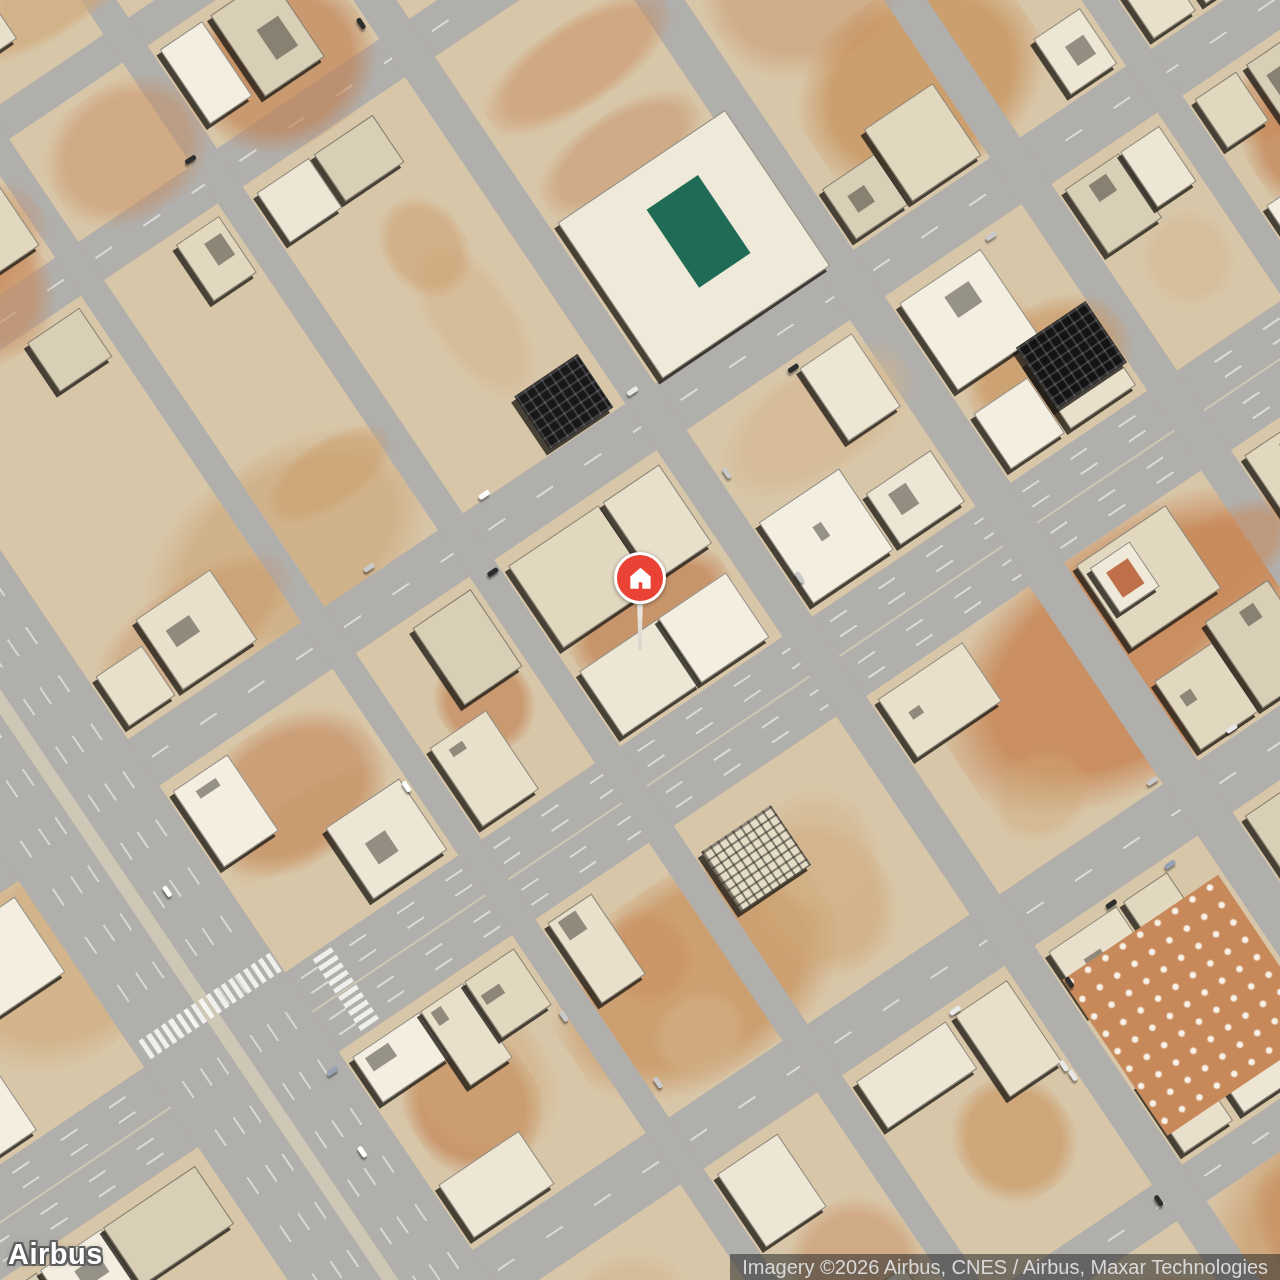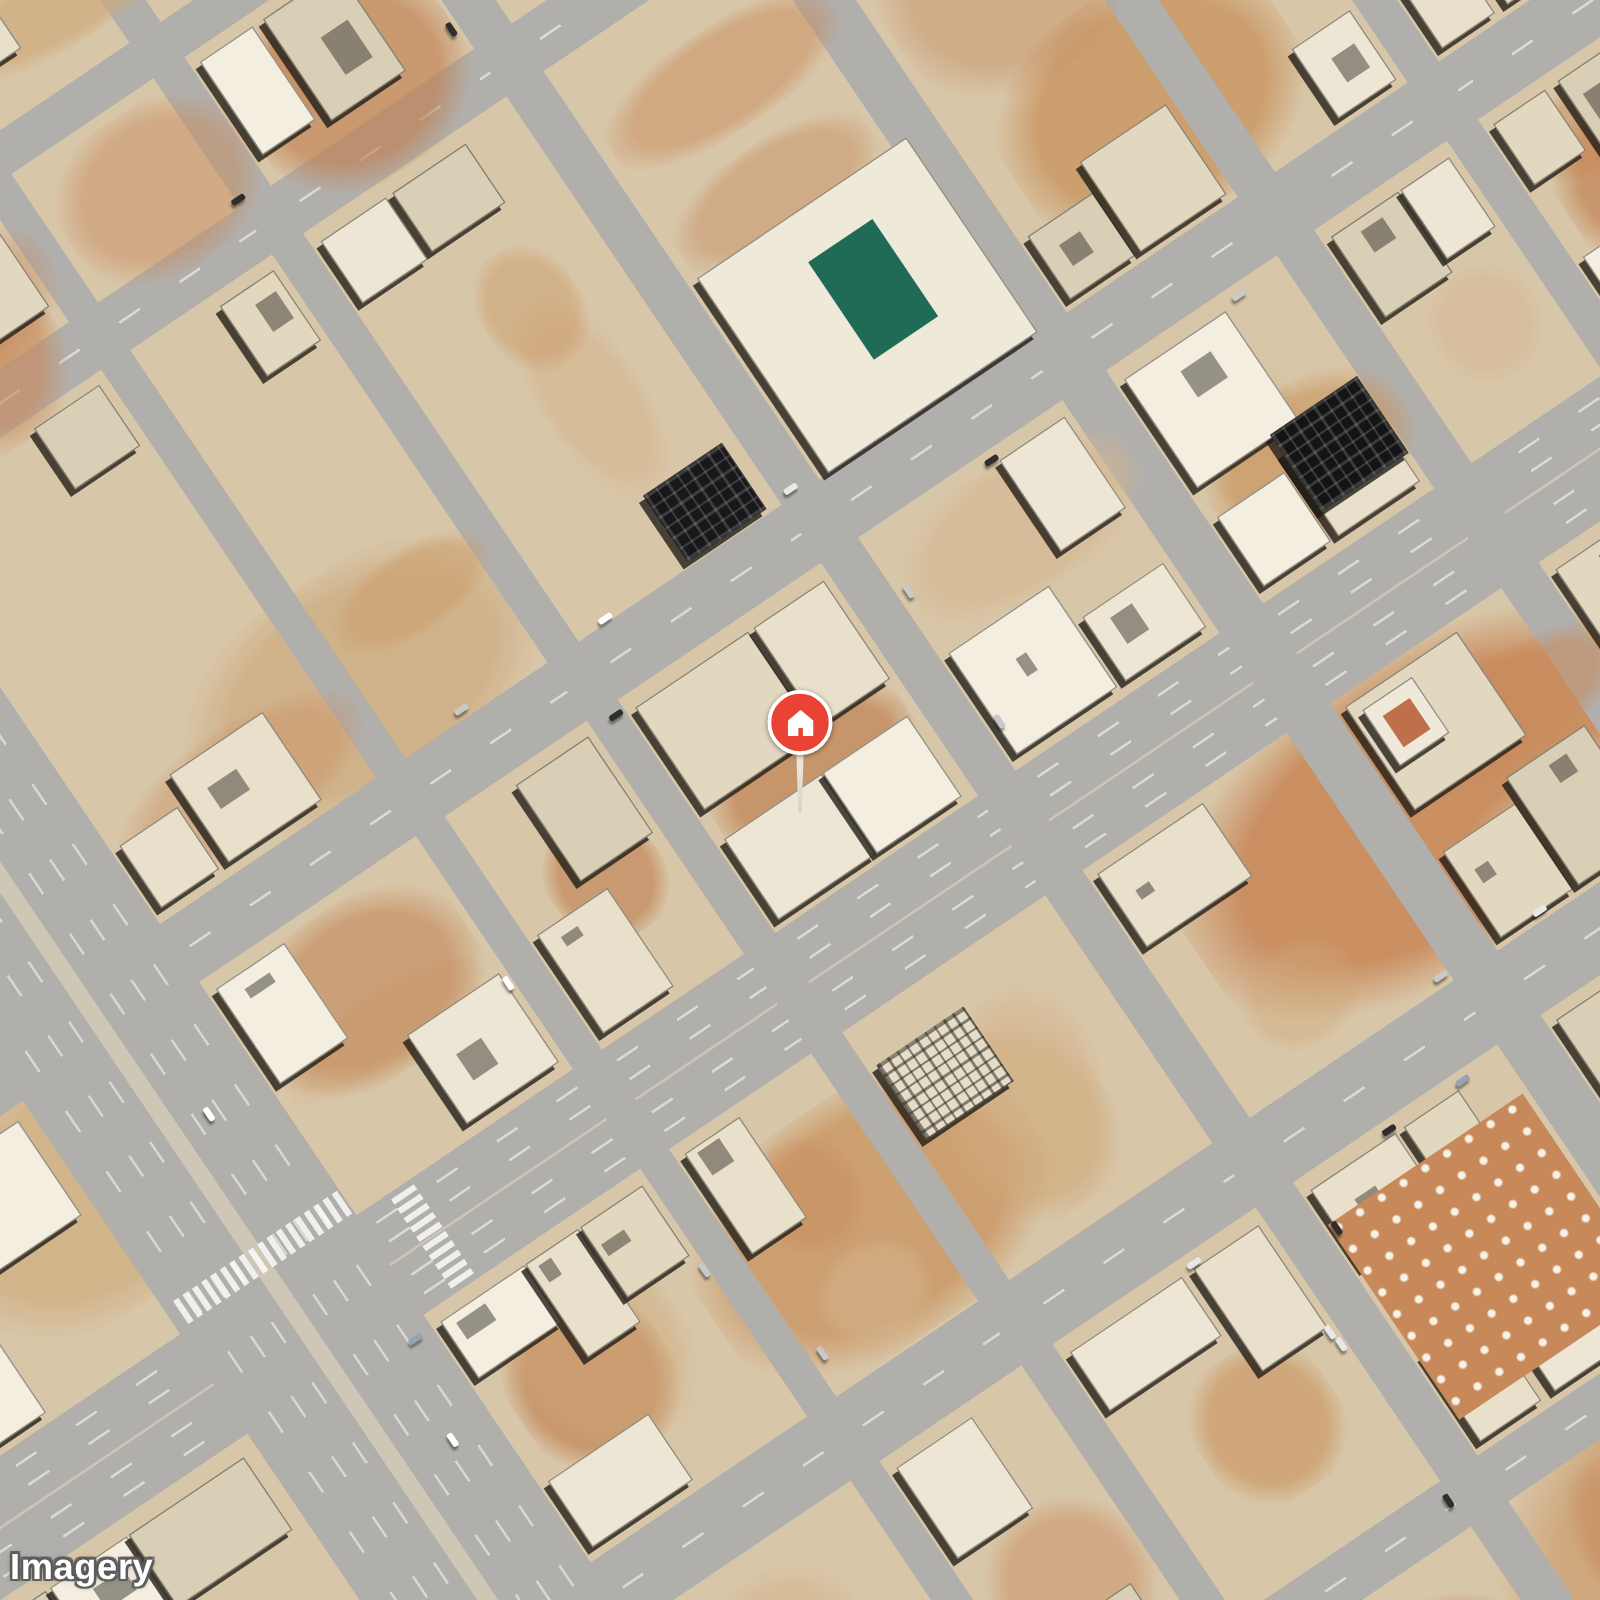--- a/index.html
+++ b/index.html
@@ -307,16 +307,17 @@
 
   <div class="marker" style="left: 614px; top: 552px;">
     <div class="marker-stem"></div>
     <div class="marker-circle" style="background: rgb(234, 67, 53);">
       <svg width="27" height="27" viewBox="0 0 24 24">
         <path d="M12 3.6 L3.8 10.6 L3.8 20.4 L9.6 20.4 L9.6 14.6 L14.4 14.6 L14.4 20.4 L20.2 20.4 L20.2 10.6 Z" stroke-width="1.6" stroke-linejoin="round" fill="#FFFFFF" stroke="#FFFFFF"></path>
       </svg>
     </div>
   </div>
 
-  <div class="google-logo">Imagery</div>
-
+  <div class="google-logo">Airbus</div>
+
+  <div class="attribution">Imagery ©2026 Airbus, CNES / Airbus, Maxar Technologies</div>
 
 </div>
 
 </body></html>

